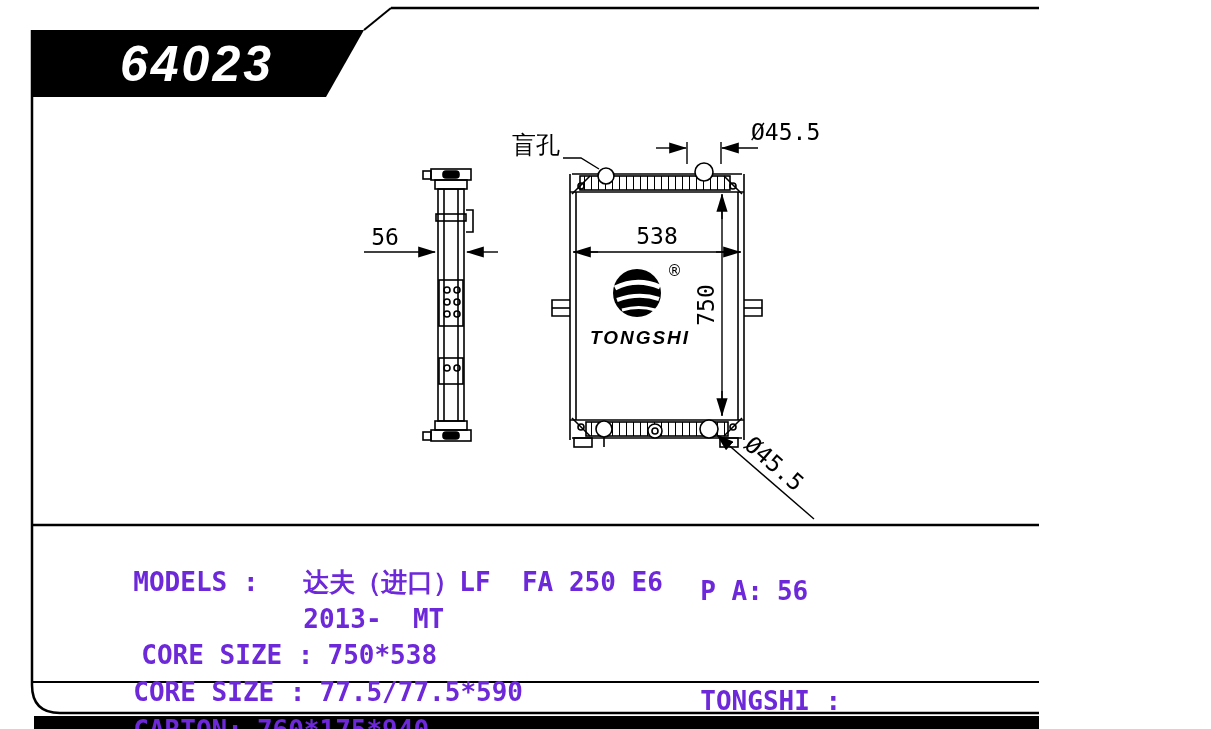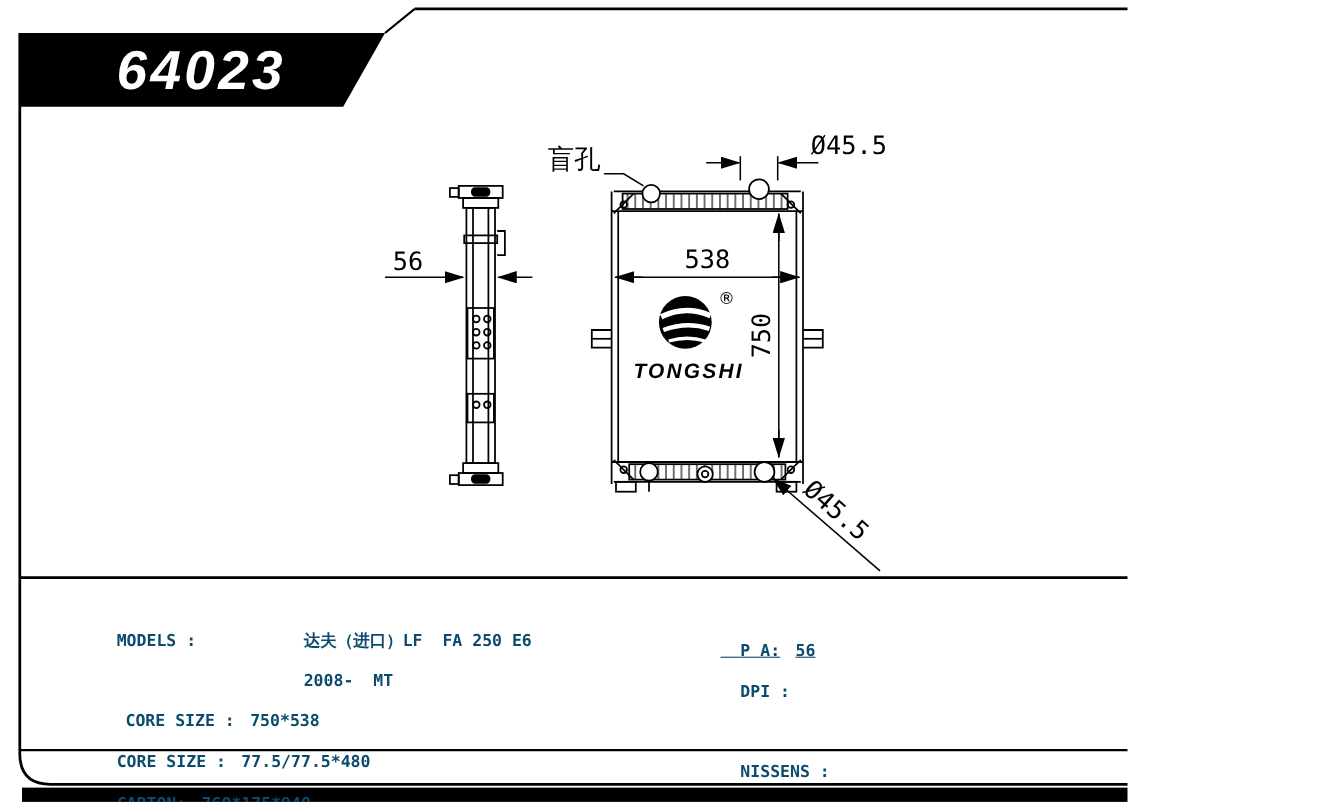--- a/index.html
+++ b/index.html
@@ -1,22 +1,23 @@
 <!DOCTYPE html>
 <html><head>
 <meta charset="utf-8">
 <style>
   html,body{margin:0;padding:0;background:#ffffff;}
   .stage{
     position:relative;width:1025px;height:729px;background:#ffffff;overflow:hidden;
     font-family:"DejaVu Sans Mono", monospace;
+    margin-left:14px;
   }
   .stage svg{position:absolute;left:0;top:0;}
   .spec{
-    position:absolute;color:#0c4a6e;font-weight:bold;font-size:15px;
+    position:absolute;color:#6d28d9;font-weight:bold;font-size:26px;
     white-space:pre;line-height:30px;
   }
   .spec .lbl-models{display:inline-block;width:170px;}
   .spec .val{margin-left:14px;}
   text{fill:#000;font-family:"DejaVu Sans Mono", monospace;}
   .dim-text{font-size:23px;}
   .cjk-text{font-size:24px;}
   .badge-text{
     font-family:"Liberation Sans", sans-serif;font-weight:bold;font-style:italic;
     font-size:50px;fill:#ffffff;letter-spacing:3px;
@@ -172,35 +173,32 @@
   <text class="dim-text" x="700" y="305" text-anchor="middle" transform="rotate(-90 700 305)">750</text>
   <text class="dim-text" x="737" y="140">Ø45.5</text>
   <text class="dim-text" transform="translate(729,447) rotate(41)">Ø45.5</text>
   <text class="cjk-text" x="498" y="153">盲孔</text>
 </svg>
 
 <div class="spec" style="left:88px;top:537px;">
   <span class="lbl-models">MODELS :</span><span>达夫（进口）LF  FA 250 E6</span>
 </div>
 <div class="spec" style="left:258px;top:574px;">
-  <span>2008-  MT</span>
+  <span>2013-  MT</span>
 </div>
 <div class="spec" style="left:96px;top:610px;">
   <span>CORE SIZE :</span><span class="val">750*538</span>
 </div>
 <div class="spec" style="left:88px;top:647px;">
-  <span>CORE SIZE :</span><span class="val">77.5/77.5*480</span>
+  <span>CORE SIZE :</span><span class="val">77.5/77.5*590</span>
 </div>
 <div class="spec" style="left:88px;top:685px;">
   <span>CARTON:</span><span class="val">760*175*940</span>
 </div>
 
-<div class="spec" style="left:655px;top:546px;text-decoration:underline;">
+<div class="spec" style="left:655px;top:546px;">
   <span>P A:</span><span class="val">56</span>
 </div>
-<div class="spec" style="left:655px;top:584px;">
-  <span>DPI :</span><span class="val"></span>
-</div>
 <div class="spec" style="left:655px;top:656px;">
-  <span>NISSENS :</span><span class="val"></span>
+  <span>TONGSHI :</span><span class="val"></span>
 </div>
 
 </div>
 
 </body></html>

